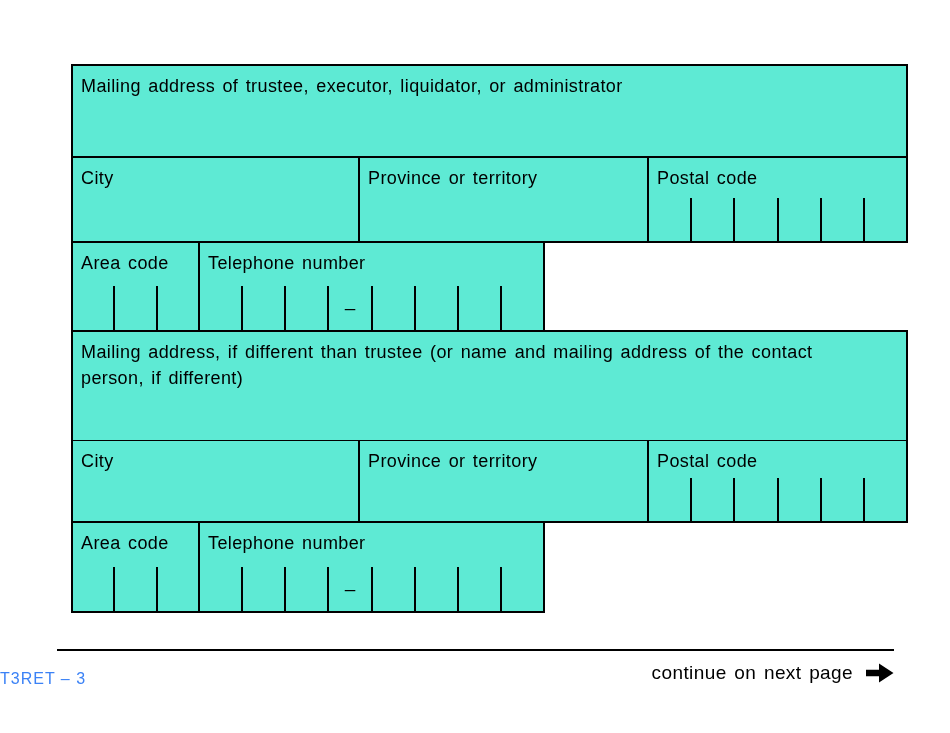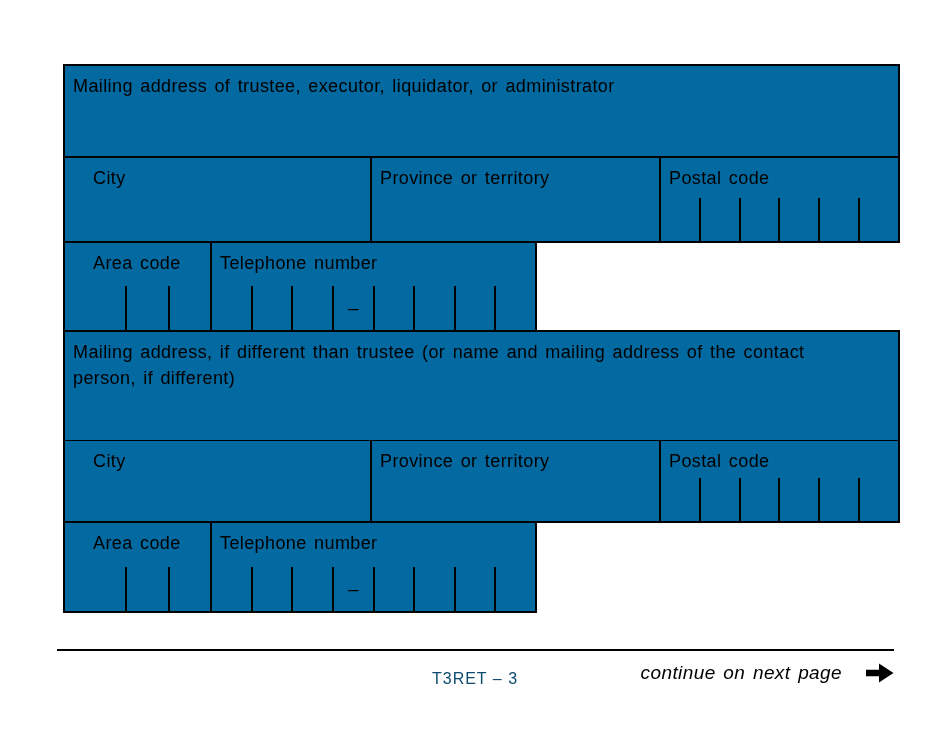--- a/index.html
+++ b/index.html
@@ -8,37 +8,37 @@
     position: relative;
     width: 950px;
     height: 733px;
     background: #ffffff;
     font-family: "Liberation Sans", sans-serif;
     color: #000000;
     overflow: hidden;
   }
   .row {
     position: absolute;
-    left: 63px;
-    background: #0369a1;
+    left: 71px;
+    background: #5eead4;
   }
   .b-all    { border: 2px solid #000; }
   .b-sides  { border-left: 2px solid #000; border-right: 2px solid #000; }
   .b-sb     { border-left: 2px solid #000; border-right: 2px solid #000; border-bottom: 2px solid #000; }
 
   .label {
     font-size: 18px;
     letter-spacing: 0.4px;
     word-spacing: 2px;
     line-height: 1.45;
     color: #000;
   }
   .pad { padding: 7px 8px; }
 
-  .cells { display: flex; height: 100%; padding-left: 20px; }
+  .cells { display: flex; height: 100%; }
   .cell  { position: relative; padding: 7px 8px; }
   .cell.divider { border-right: 2px solid #000; }
 
   .tickzone {
     position: absolute;
     left: 0; right: 0; bottom: 0;
     display: flex;
   }
   .slot { flex: 1 1 0; position: relative; }
   .slot.tick { border-right: 2px solid #000; }
@@ -55,33 +55,32 @@
   .footer-rule {
     position: absolute;
     left: 57px; top: 649px;
     width: 837px; height: 2px;
     background: #000;
   }
   .form-code {
     position: absolute;
     left: 0; top: 670px;
     width: 950px;
-    text-align: center;
+    text-align: left;
     font-size: 16px;
     letter-spacing: 1px;
-    color: #0c4a6e;
+    color: #3b82f6;
   }
   .continue-wrap {
     position: absolute;
     top: 662px;
     right: 56px;
     display: flex;
     align-items: center;
-    gap: 24px;
-    font-style: italic;
+    gap: 13px;
   }
   .continue-label {
     font-size: 19px;
     letter-spacing: 0.4px;
     word-spacing: 2px;
     color: #000;
   }
   .arrow-icon { display: inline-block; line-height: 0; }
 </style>
 </head>

